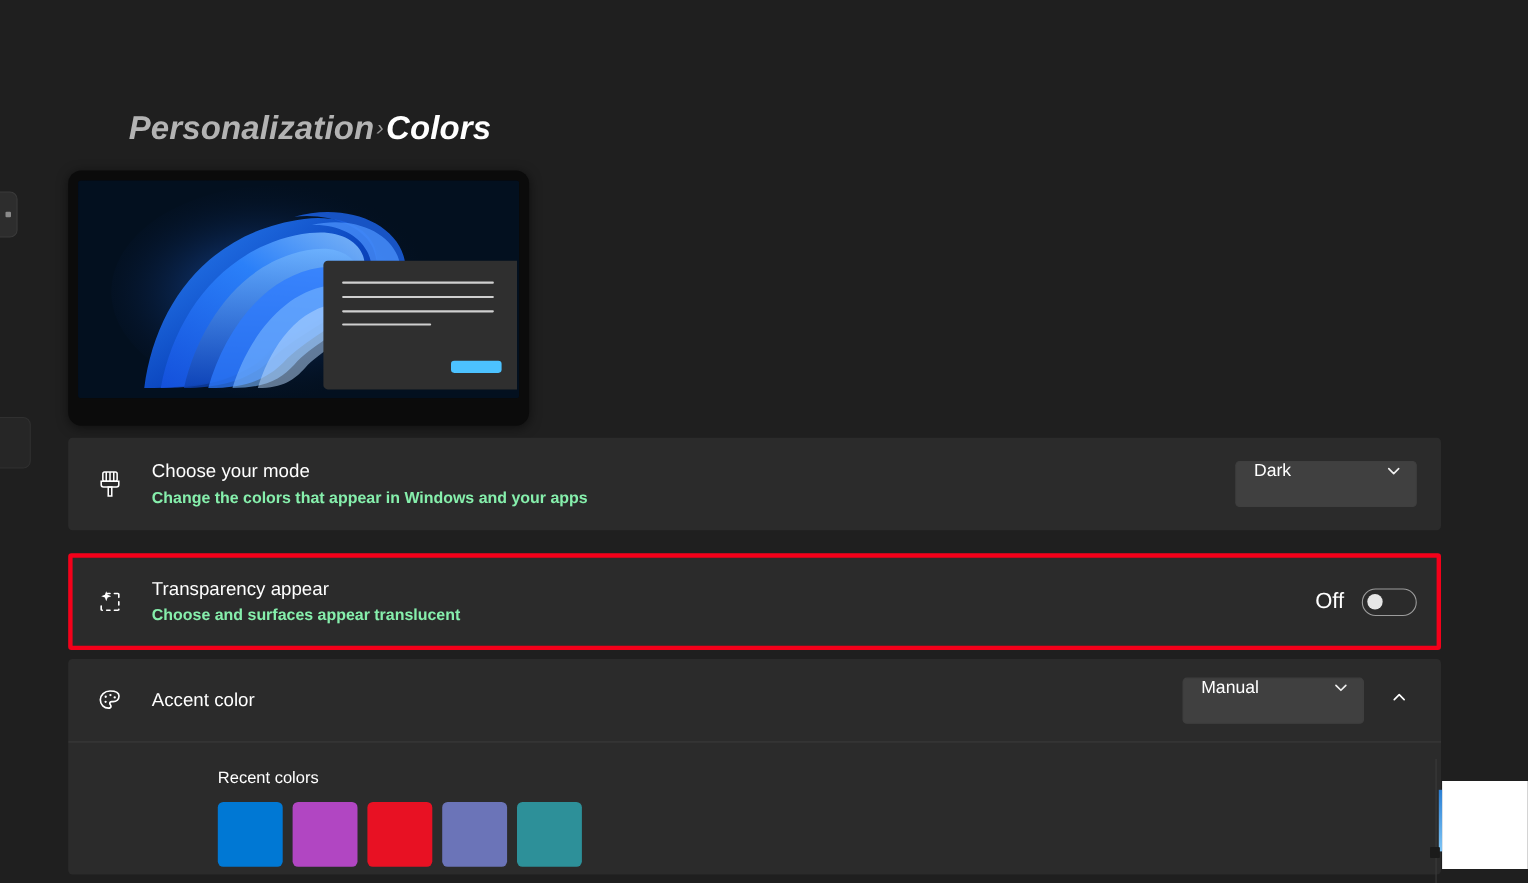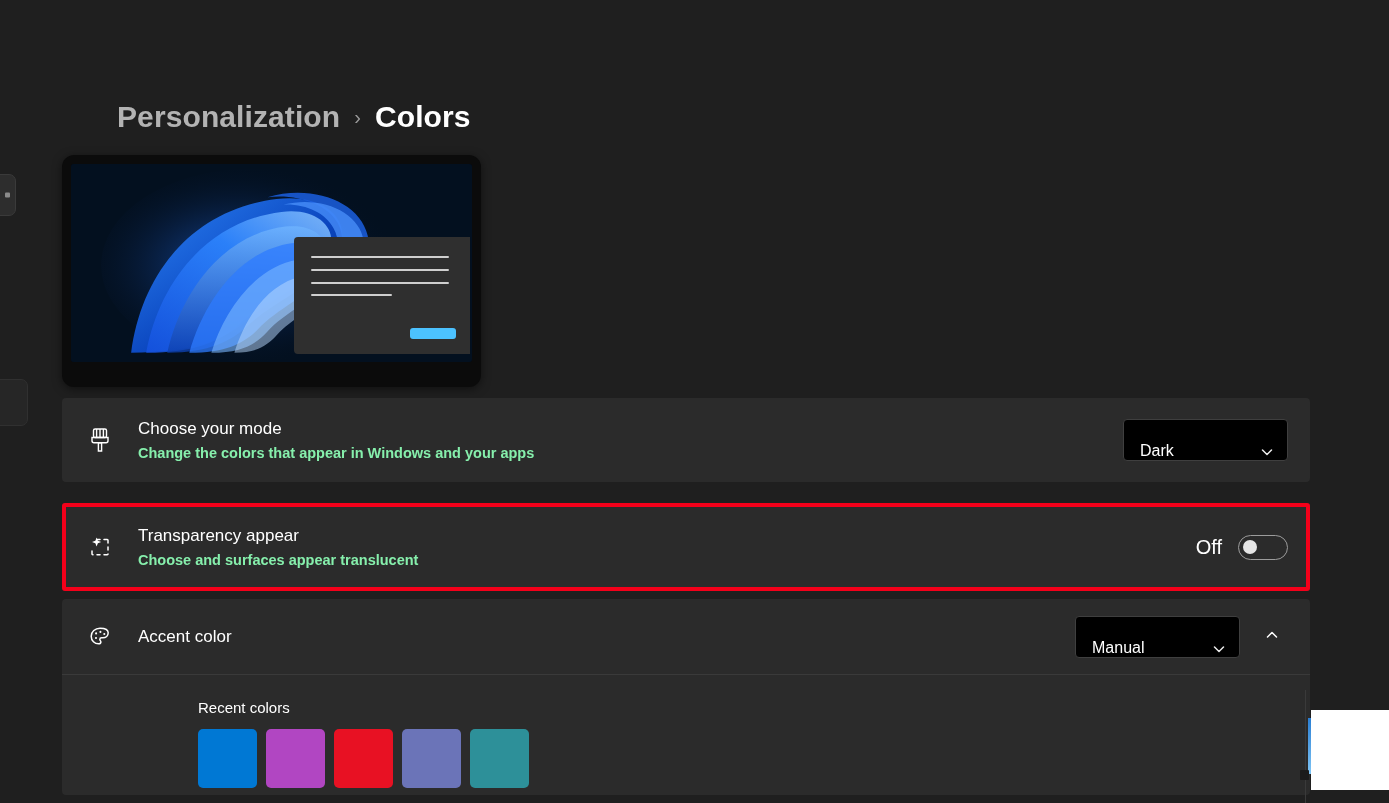--- a/index.html
+++ b/index.html
@@ -19,22 +19,22 @@
   .edge-chip.one { top: 174px; width: 30px; height: 42px; }
   .edge-chip.two { top: 379px; width: 42px; height: 47px; background:#262626; border-color:#303030;}
   .edge-chip .glyph {
     position:absolute; right:5px; top:50%; transform:translateY(-50%);
     width:5px; height:5px; background:#8a8a8a; border-radius:1px;
   }
 
   
   .breadcrumb {
     position: absolute; left: 117px; top: 100px;
-    display: flex; align-items: center; gap: 14px;
-    font-size: 30px; font-weight: 600; letter-spacing: .1px;
+    display: flex; align-items: center; gap: 2px;
+    font-size: 30px; font-weight: 600; letter-spacing: .1px; font-style: italic;
   }
   .crumb-parent { color: #b3b3b3; }
   .crumb-sep { color: #9a9a9a; font-size: 20px; font-weight: 500; }
   .crumb-current { color: #ffffff; }
 
   
   .preview {
     position: absolute; left: 62px; top: 155px;
     width: 419px; height: 232px;
     background: #0b0b0b; border-radius: 12px; padding: 9px 9px 25px 9px;
@@ -89,22 +89,22 @@
   
   .annotation {
     position: absolute; left: 62px; top: 503px;
     width: 1248px; height: 88px;
     border: 4px solid #f4001a; border-radius: 3px;
     pointer-events: none;
   }
 
   
   .dropdown {
-    display: flex; align-items: flex-end; justify-content: space-between;
-    background: #000000; border: 1px solid #3f3f3f; border-radius: 4px;
+    display: flex; align-items: flex-start; justify-content: space-between;
+    background: #404040; border: 1px solid #3f3f3f; border-radius: 4px;
     height: 42px; padding: 0 12px 0 16px; color: #ffffff; font-size: 16px;
     min-width: 165px;
   }
   .dropdown .chev { margin-left: 14px; opacity: .92; display:flex; }
 
   .toggle-label { color: #ffffff; font-size: 20px; }
   .toggle {
     width: 50px; height: 25px; border-radius: 13px;
     background: #2b2b2b; border: 1.5px solid #9c9c9c;
     position: relative;

